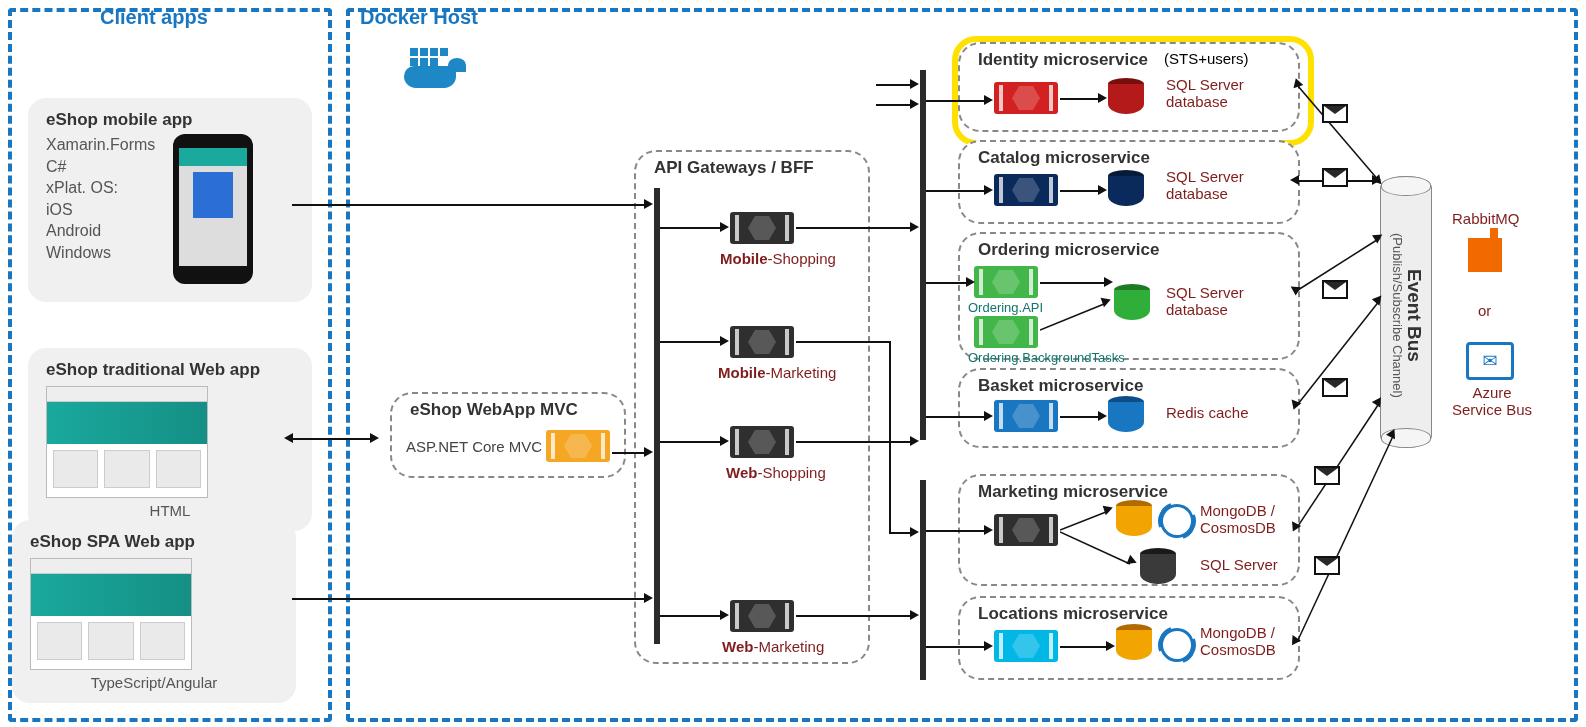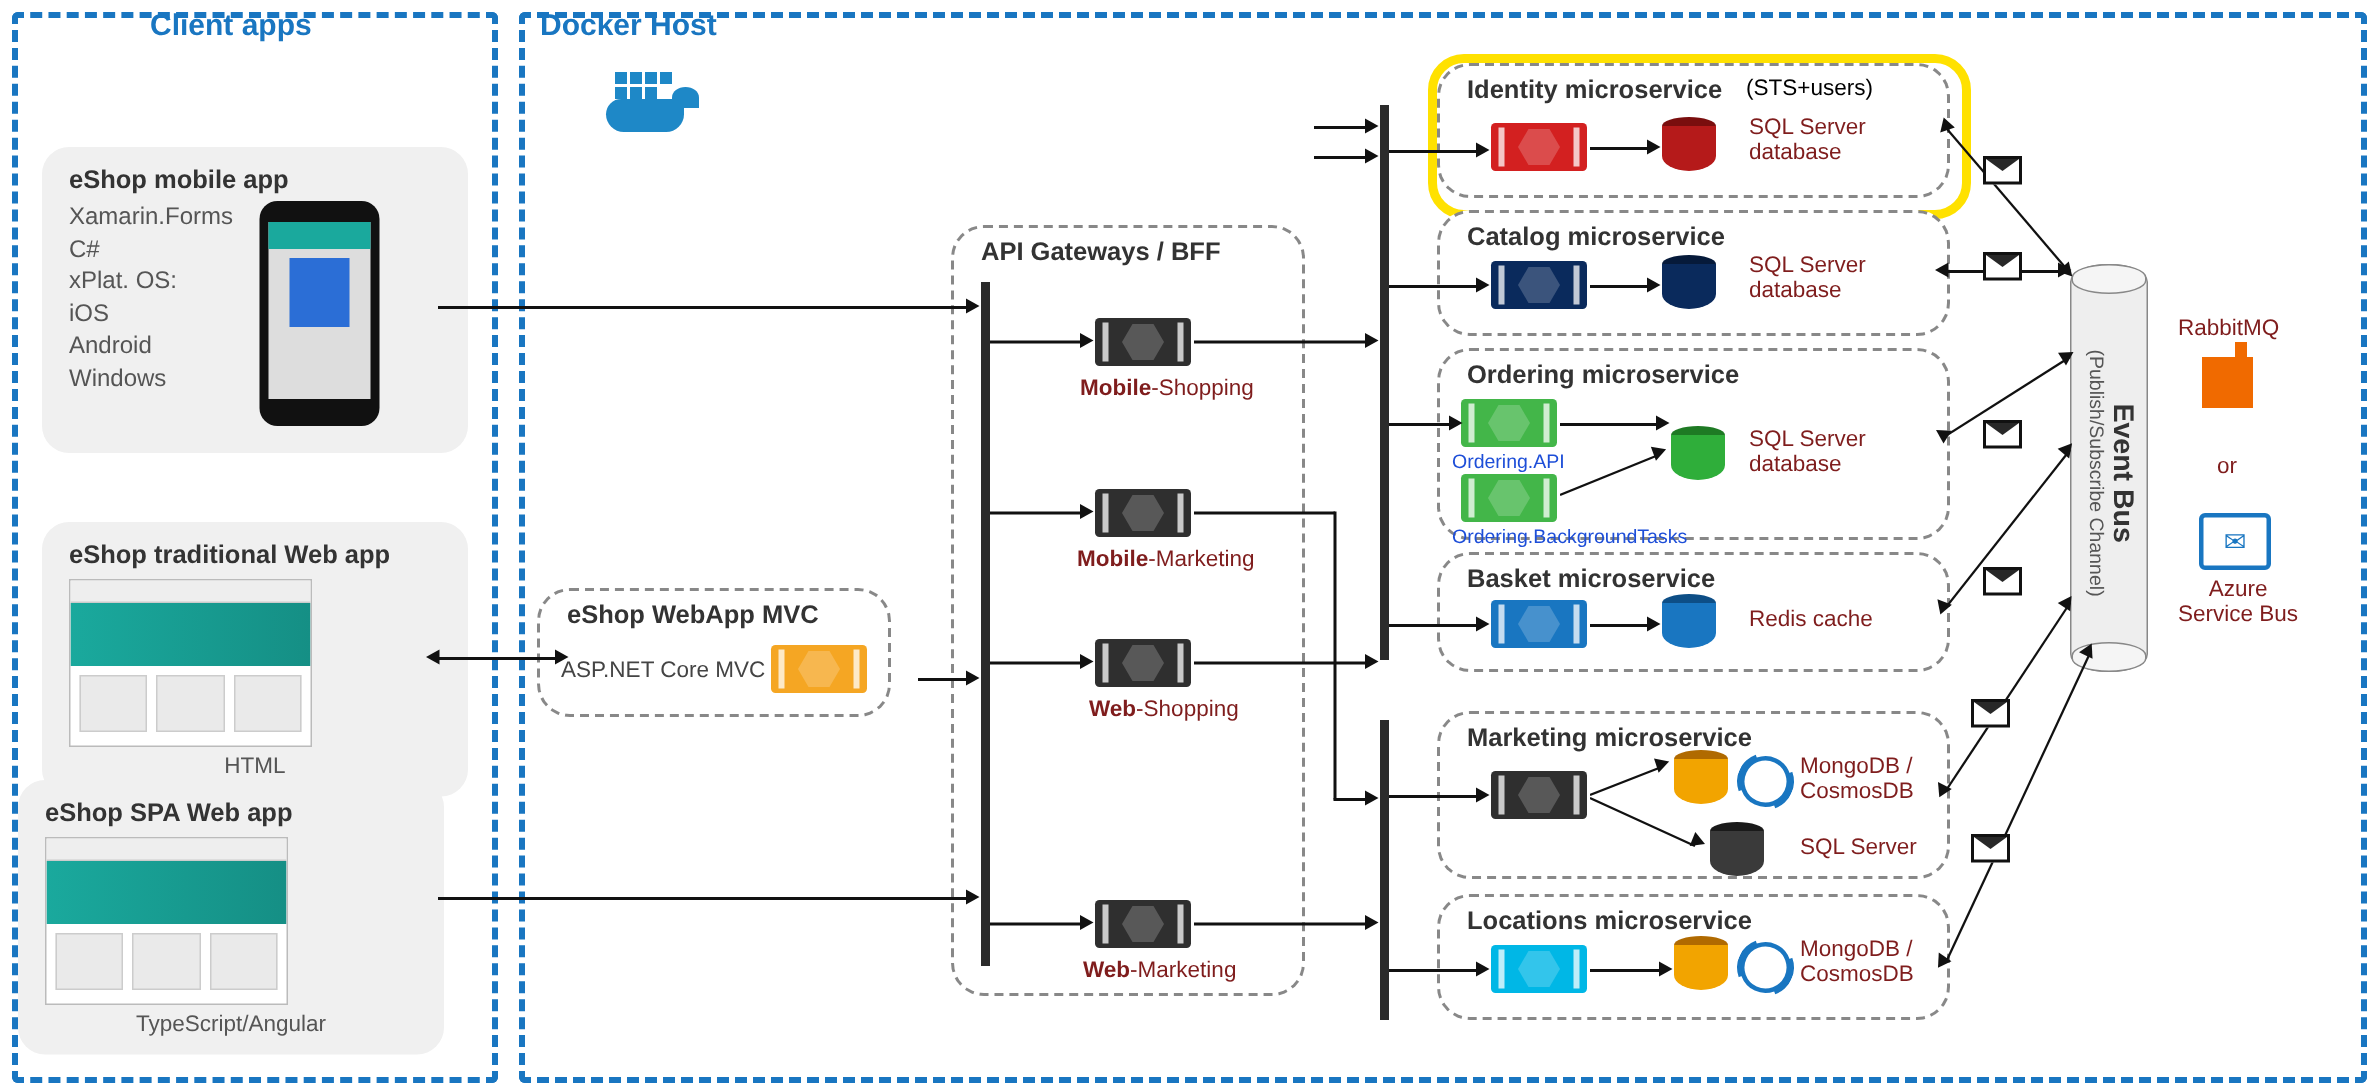--- a/index.html
+++ b/index.html
@@ -36,21 +36,21 @@
   .db .top{width:36px;height:12px;border-radius:18px/6px;position:absolute;top:0}
   .db .body{position:absolute;top:6px;width:36px;height:30px;border-radius:0 0 18px 18px/0 0 10px 10px}
   .db-red .top{background:#7a0e0e}.db-red .body{background:#b51a1a}
   .db-navy .top{background:#061a3a}.db-navy .body{background:#0a2a5c}
   .db-green .top{background:#1e7a24}.db-green .body{background:#2fae3a}
   .db-blue .top{background:#0d4e86}.db-blue .body{background:#1976c1}
   .db-dark .top{background:#1a1a1a}.db-dark .body{background:#3a3a3a}
   .db-orange .top{background:#b06a00}.db-orange .body{background:#f2a400}
   .label{position:absolute;font-size:15px;color:#7f1d1d}
   .label b{font-weight:700}
-  .small-label{position:absolute;font-size:13px;color:#1d4ed8}
+  .small-label{position:absolute;font-size:13px;color:#0f766e}
   .arrow-line{position:absolute;background:#111;height:1.5px}
   .arrow-line.v{width:1.5px;height:auto}
   .ahead{position:absolute;width:0;height:0;border-top:5px solid transparent;border-bottom:5px solid transparent}
   .ahead.r{border-left:9px solid #111}
   .ahead.l{border-right:9px solid #111}
   .envelope{position:absolute;width:22px;height:15px;border:2px solid #111;background:#fff}
   .envelope::after{content:"";position:absolute;left:0;right:0;top:0;height:0;border-left:11px solid transparent;border-right:11px solid transparent;border-top:8px solid #111;opacity:.9}
   .eventbus{position:absolute;width:50px;border-radius:25px/12px;background:#eee;border:1px solid #888}
   .eventbus .cap{position:absolute;left:0;right:0;height:18px;border-radius:25px/9px;border:1px solid #888;background:#f5f5f5}
   .eventbus .cap.top{top:-1px}
@@ -134,21 +134,21 @@
         <div class="thumb-hero"></div>
         <div class="thumb-row">
           <div class="thumb-card"></div>
           <div class="thumb-card"></div>
           <div class="thumb-card"></div>
         </div>
       </div>
     <div class="panel-caption">TypeScript/Angular</div>
   </div>
 
-  <div class="dashbox" style="left:358px;top:392px;width:232px;height:82px">
+  <div class="dashbox" style="left:390px;top:392px;width:232px;height:82px">
     <div class="dashbox-title">eShop WebApp MVC</div>
     <div class="dashbox-text" style="position:absolute;left:14px;top:44px">ASP.NET Core MVC</div>
     <div class="container-chip chip-amber" style="left:154px;top:36px">
         <div class="hex"></div>
       </div>
   </div>
 
   <div class="dashbox" style="left:634px;top:150px;width:232px;height:510px">
     <div class="dashbox-title">API Gateways / BFF</div>
   </div>

